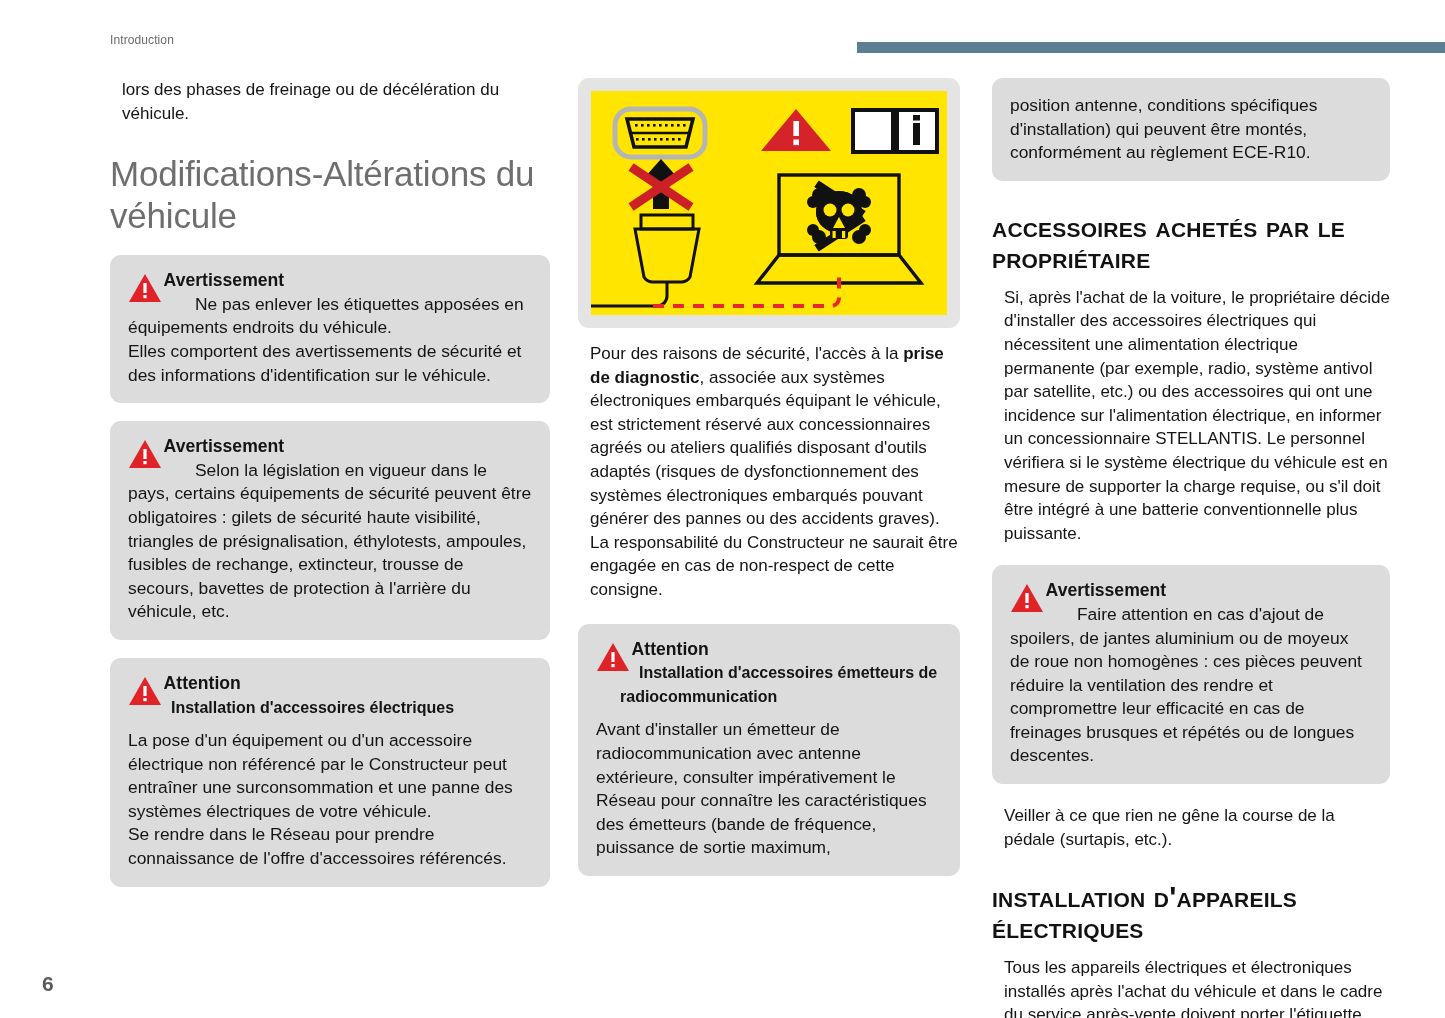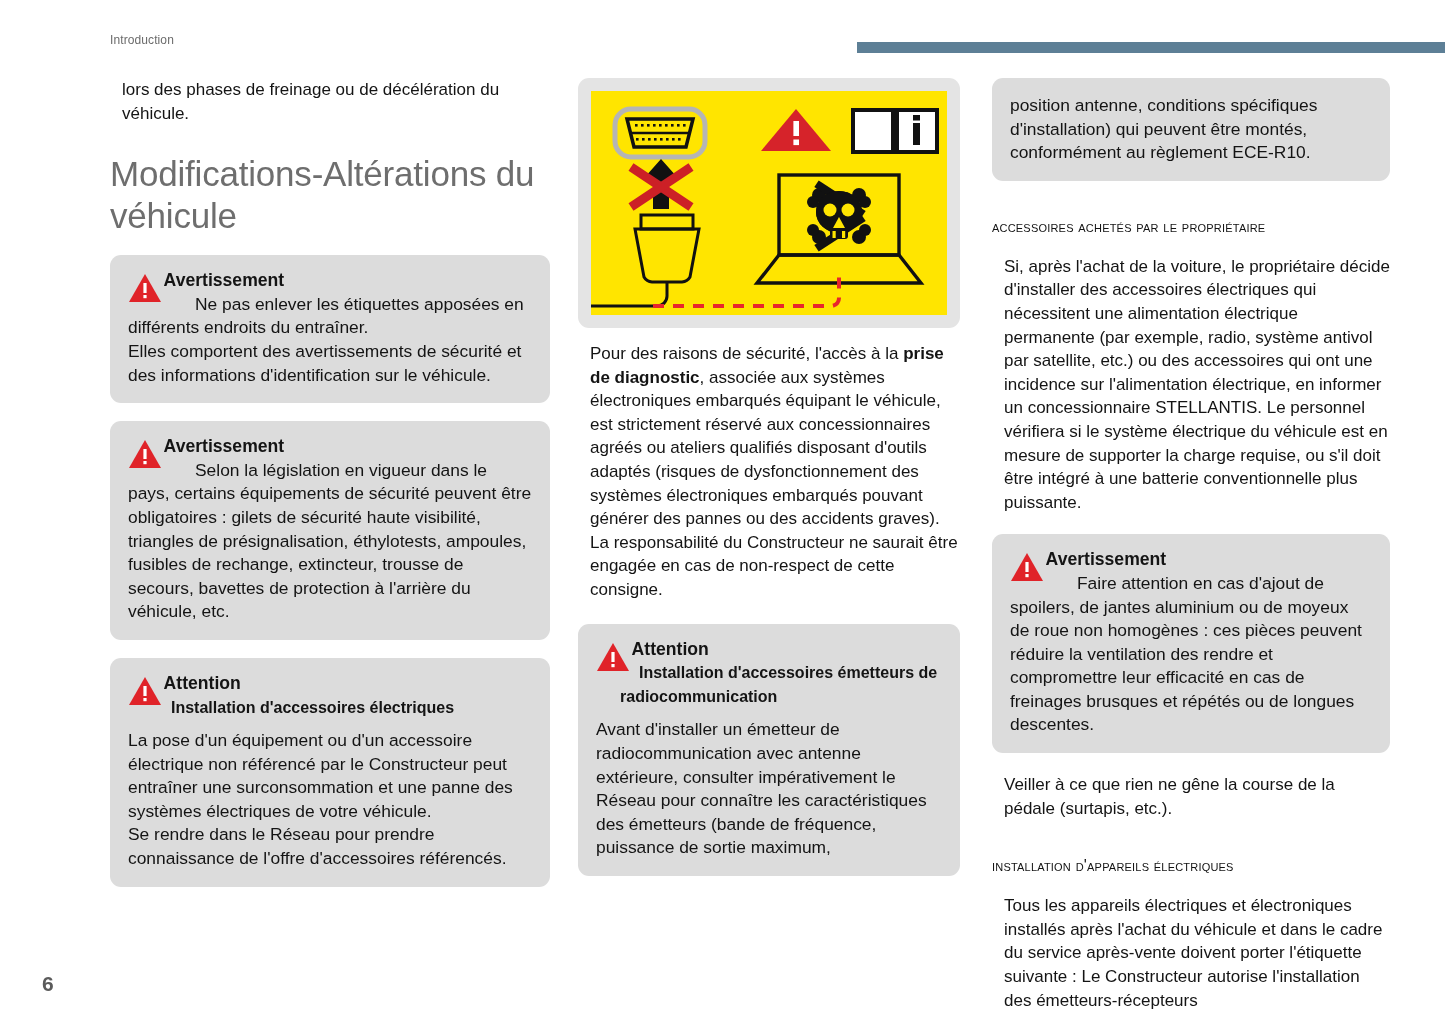--- a/index.html
+++ b/index.html
@@ -71,23 +71,23 @@
     margin: 28px 0 0 0;
     font-size: 35px;
     line-height: 42px;
     font-weight: 400;
     color: #6e6e6e;
     letter-spacing: -.2px;
   }
 
   h2.section-title {
     margin: 30px 0 13px 0;
-    font-size: 16px;
+    font-size: 30px;
     line-height: 31px;
-    font-weight: 400;
+    font-weight: 700;
     color: #121212;
     font-variant: small-caps;
     text-transform: lowercase;
     letter-spacing: .2px;
   }
   h2.section-title::first-letter { font-size: 1em; }
 
   
   .callout {
     background: #dcdcdc;
@@ -164,21 +164,21 @@
     <h1 class="chapter-title">Modifications-Altérations du véhicule</h1>
 
     <div class="callout">
       <svg class="warn-icon" viewBox="0 0 34 30">
         <path d="M17 1 L33 29 L1 29 Z" fill="#e02329"></path>
         <rect x="15.4" y="10" width="3.2" height="10" fill="#ffffff"></rect>
         <rect x="15.4" y="22" width="3.2" height="3.2" fill="#ffffff"></rect>
       </svg>
       <div class="cal-body">
         <span class="cal-title">Avertissement</span><br>
-        <span class="indent-first" style="white-space:pre-line">Ne pas enlever les étiquettes apposées en différents endroits du entraîner.
+        <span class="indent-first" style="white-space:pre-line">Ne pas enlever les étiquettes apposées en équipements endroits du véhicule.
 Elles comportent des avertissements de sécurité et des informations d'identification sur le véhicule.</span>
       </div>
     </div>
 
     <div class="callout">
       <svg class="warn-icon" viewBox="0 0 34 30">
         <path d="M17 1 L33 29 L1 29 Z" fill="#e02329"></path>
         <rect x="15.4" y="10" width="3.2" height="10" fill="#ffffff"></rect>
         <rect x="15.4" y="22" width="3.2" height="3.2" fill="#ffffff"></rect>
       </svg>

